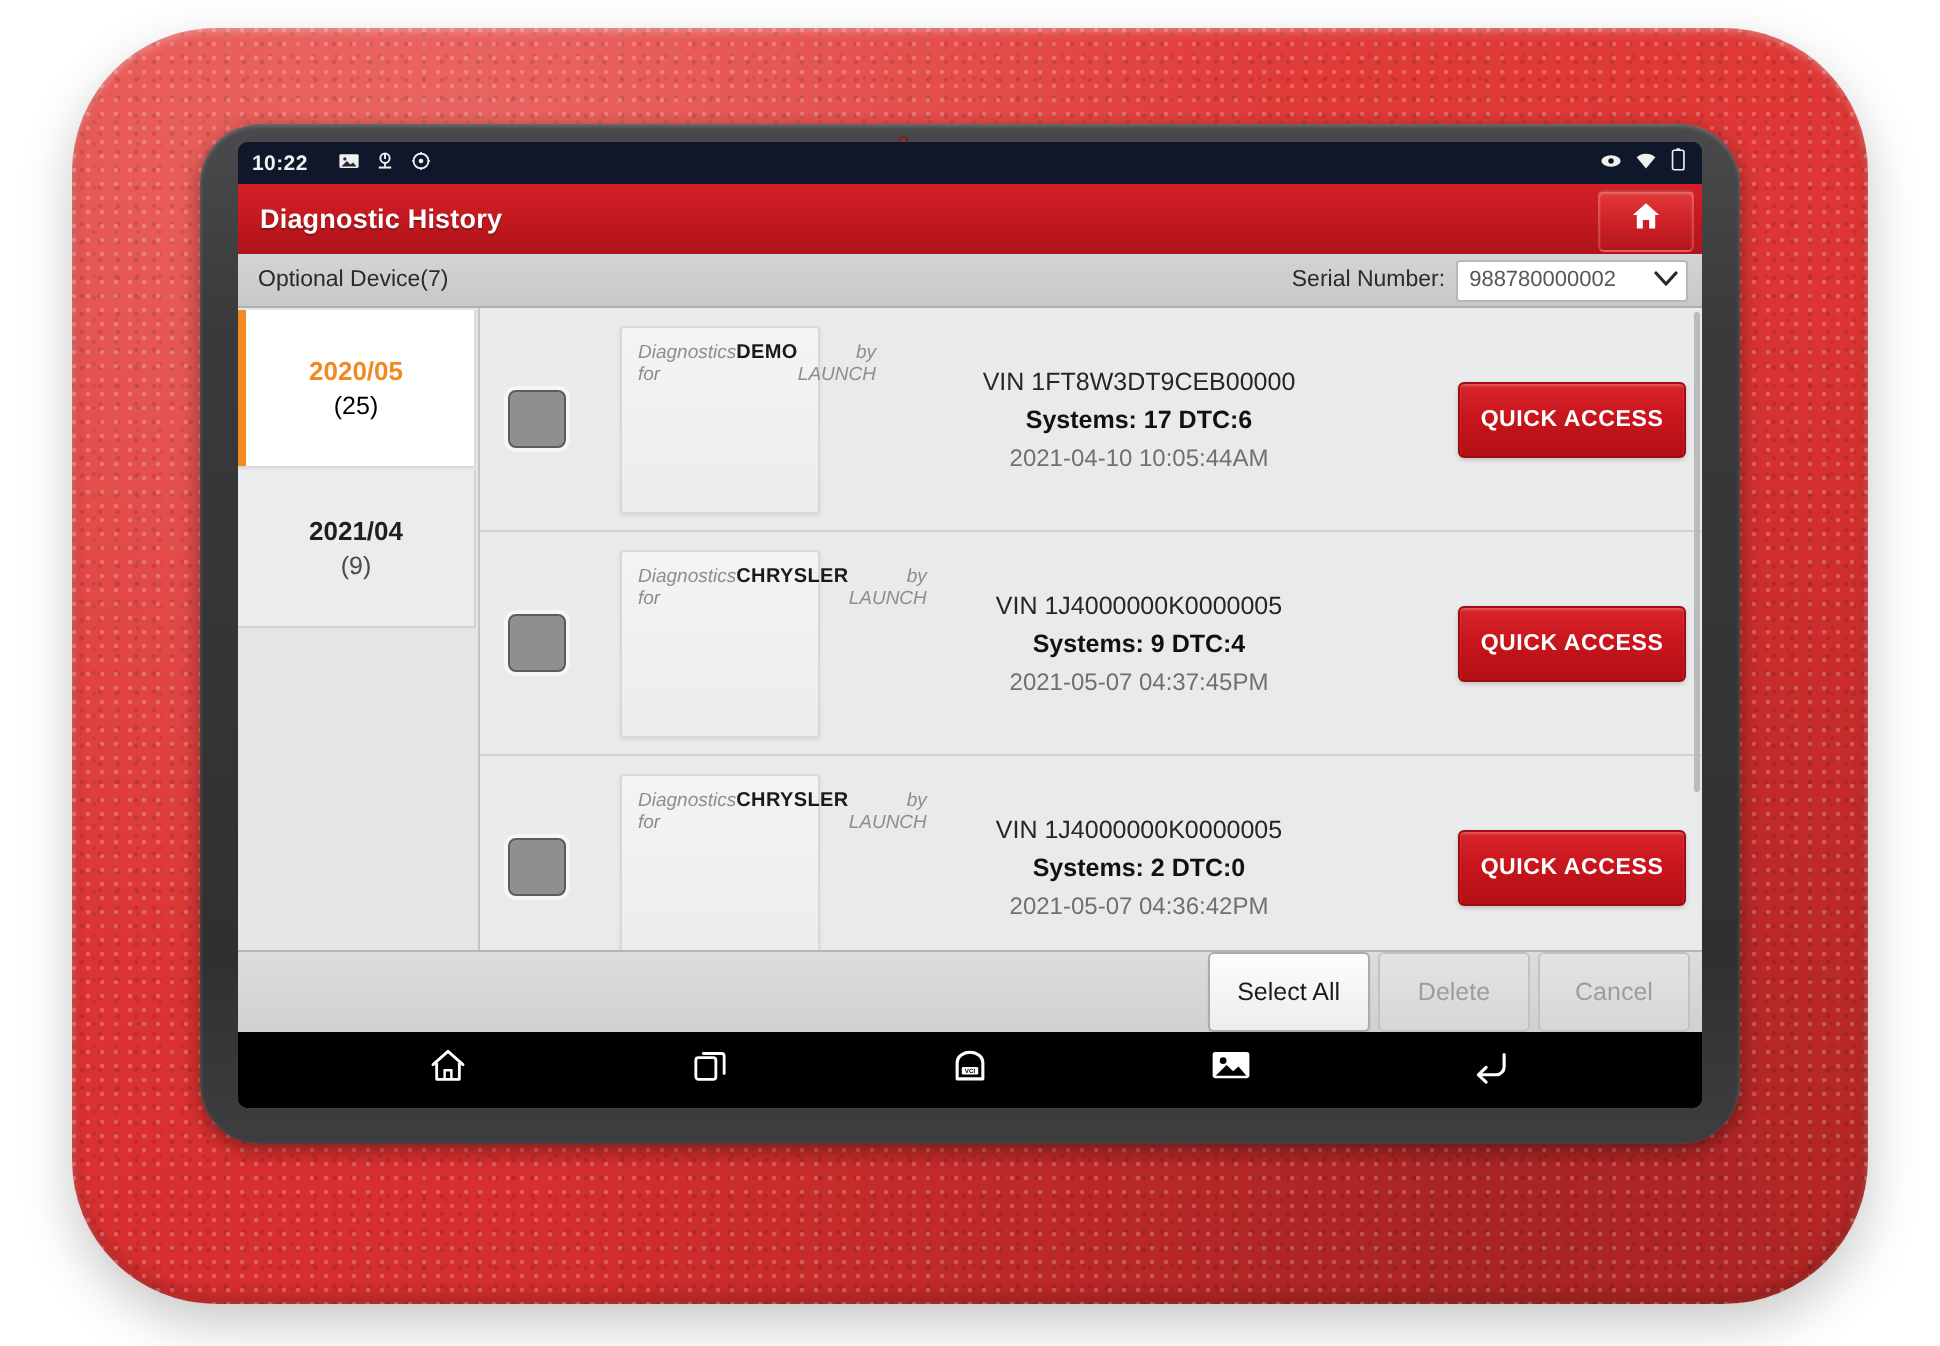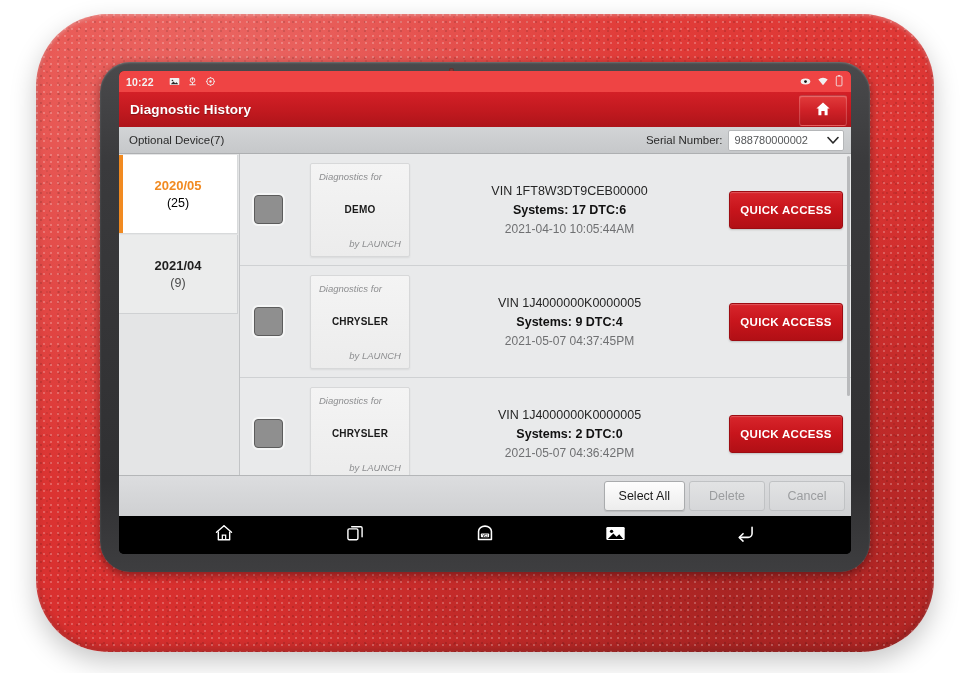--- a/index.html
+++ b/index.html
@@ -90,21 +90,21 @@
     background: #000000;
     border-radius: 5px;
     overflow: hidden;
     display: flex;
     flex-direction: column;
   }
 
   
   #status-bar {
     height: 21px;
-    background: #ef4444;
+    background: #0f172a;
     display: flex;
     align-items: center;
     padding: 0 7px;
     flex: 0 0 auto;
   }
   #status-time {
     color: #f2f2f2;
     font-size: 10.5px;
     font-weight: bold;
     letter-spacing: 0.2px;
@@ -275,21 +275,21 @@
   .brand-card {
     width: 100px;
     height: 94px;
     margin-left: 27px;
     flex: 0 0 auto;
     background: linear-gradient(180deg, #f4f4f4 0%, #ececec 100%);
     border: 1px solid #d7d8d9;
     border-radius: 2px;
     box-shadow: 0 1px 2px rgba(0,0,0,0.07);
     display: flex;
-    flex-direction: column;
+    flex-direction: row;
     justify-content: space-between;
     padding: 7px 8px;
     box-sizing: border-box;
   }
   .brand-top {
     font-size: 9.5px;
     font-style: italic;
     color: #8d8e90;
     text-align: left;
   }
@@ -361,21 +361,21 @@
     flex: 0 0 auto;
     background: linear-gradient(180deg, #dcdddf 0%, #cfd0d2 100%);
     border-top: 1px solid #b4b6b8;
     display: flex;
     align-items: center;
     justify-content: flex-end;
     padding-right: 6px;
     gap: 0;
   }
   .action-btn {
-    height: 30px;
+    height: 40px;
     min-width: 76px;
     padding: 0 14px;
     margin-left: 4px;
     border-radius: 3px;
     font-size: 12.5px;
     display: flex;
     align-items: center;
     justify-content: center;
     box-sizing: border-box;
     cursor: pointer;

